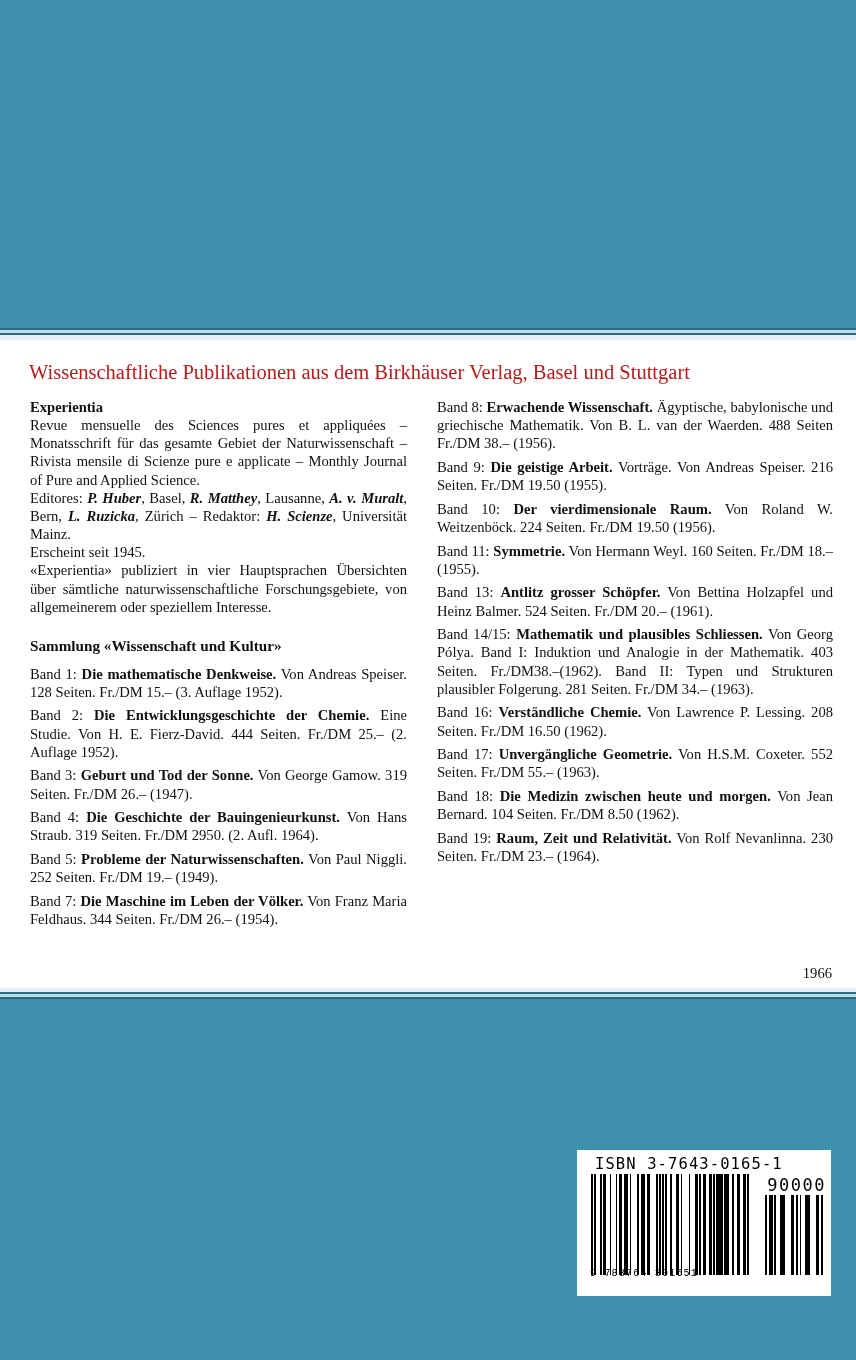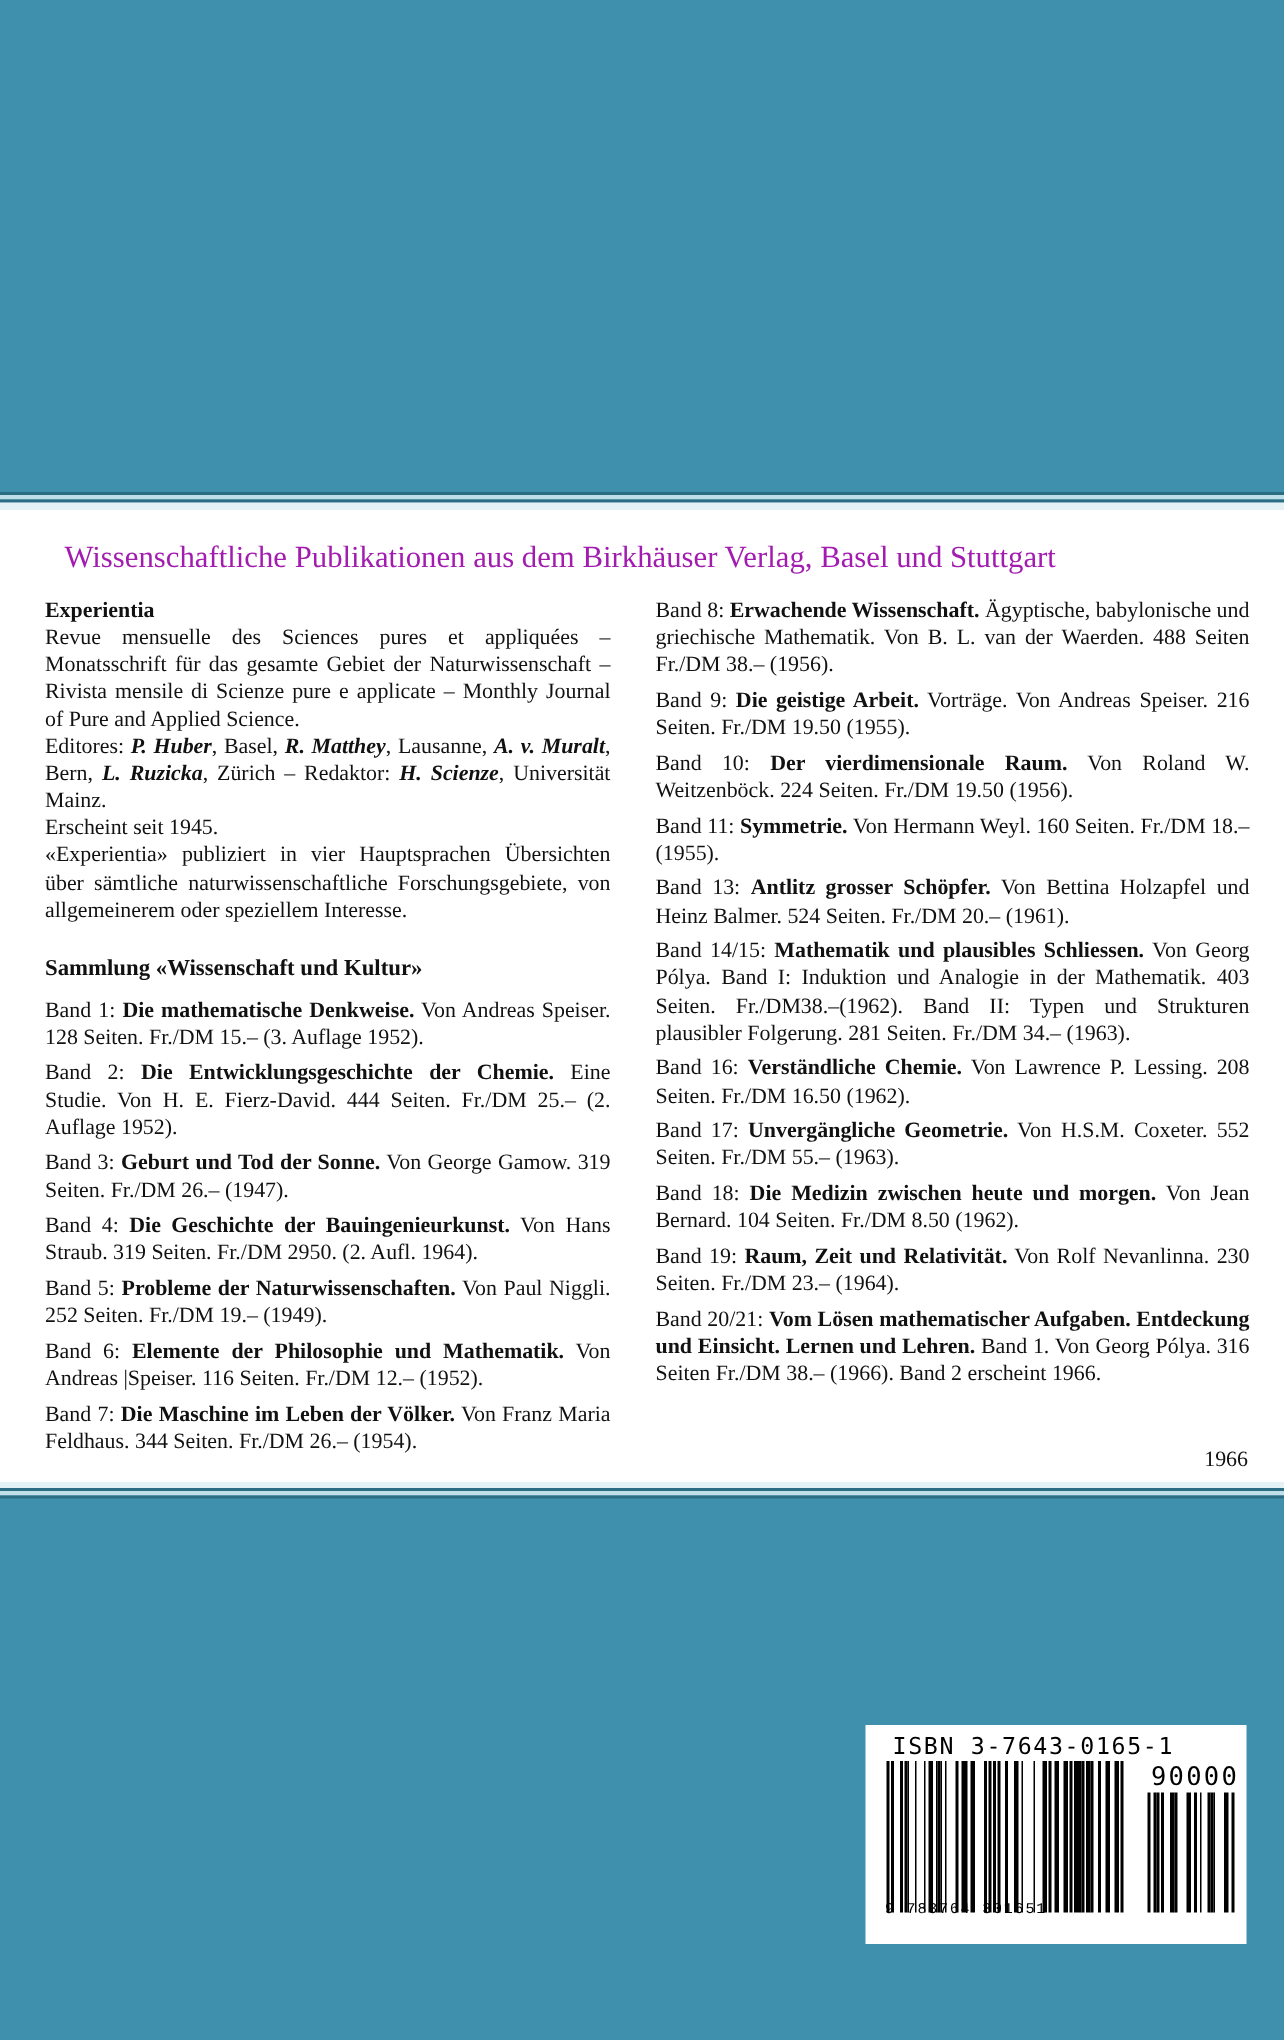--- a/index.html
+++ b/index.html
@@ -41,23 +41,22 @@
     background: #ffffff;
   }
 
   .panel-title {
     position: absolute;
     left: 29px;
     top: 21px;
     width: 800px;
     font-size: 20.5px;
     letter-spacing: 0.0px;
-    color: #a21caf;
+    color: #b91c1c;
     white-space: nowrap;
-    margin-left: 14px;
   }
 
   .columns {
     position: absolute;
     left: 0;
     top: 58px;
     width: 856px;
     display: flex;
     gap: 0px;
   }
@@ -207,38 +206,36 @@
         <p class="para">«Experientia» publiziert in vier Hauptsprachen Übersichten über sämtliche naturwissenschaftliche Forschungsgebiete, von allgemeinerem oder speziellem Interesse.</p>
 
         <div class="sect-head sammlung">Sammlung «Wissenschaft und Kultur»</div>
 
         <div id="left-entries">
             <p class="entry"><span>Band 1: </span><b>Die mathematische Denkweise.</b><span> Von Andreas Speiser. 128 Seiten. Fr./DM 15.– (3. Auflage 1952).</span></p>
             <p class="entry"><span>Band 2: </span><b>Die Entwicklungsgeschichte der Chemie.</b><span> Eine Studie. Von H. E. Fierz-David. 444 Seiten. Fr./DM 25.– (2. Auflage 1952).</span></p>
             <p class="entry"><span>Band 3: </span><b>Geburt und Tod der Sonne.</b><span> Von George Gamow. 319 Seiten. Fr./DM 26.– (1947).</span></p>
             <p class="entry"><span>Band 4: </span><b>Die Geschichte der Bauingenieurkunst.</b><span> Von Hans Straub. 319 Seiten. Fr./DM 2950. (2. Aufl. 1964).</span></p>
             <p class="entry"><span>Band 5: </span><b>Probleme der Naturwissenschaften.</b><span> Von Paul Niggli. 252 Seiten. Fr./DM 19.– (1949).</span></p>
-            <p class="entry"><span>Band 6: </span><b>Elemente der Philosophie und Mathematik.</b><span> Von Andreas |Speiser. 116 Seiten. Fr./DM 12.– (1952).</span></p>
             <p class="entry"><span>Band 7: </span><b>Die Maschine im Leben der Völker.</b><span> Von Franz Maria Feldhaus. 344 Seiten. Fr./DM 26.– (1954).</span></p>
           </div>
       </div>
 
       <div class="col col-right">
         <div id="right-entries">
             <p class="entry"><span>Band 8: </span><b>Erwachende Wissenschaft.</b><span> Ägyptische, babylonische und griechische Mathematik. Von B. L. van der Waerden. 488 Seiten  Fr./DM 38.– (1956).</span></p>
             <p class="entry"><span>Band 9: </span><b>Die geistige Arbeit.</b><span> Vorträge. Von Andreas Speiser. 216 Seiten. Fr./DM 19.50 (1955).</span></p>
             <p class="entry"><span>Band 10: </span><b>Der vierdimensionale Raum.</b><span> Von Roland W. Weitzenböck. 224 Seiten. Fr./DM 19.50 (1956).</span></p>
             <p class="entry"><span>Band 11: </span><b>Symmetrie.</b><span> Von Hermann Weyl. 160 Seiten. Fr./DM 18.– (1955).</span></p>
             <p class="entry"><span>Band 13: </span><b>Antlitz grosser Schöpfer.</b><span> Von Bettina Holzapfel und Heinz Balmer. 524 Seiten. Fr./DM 20.– (1961).</span></p>
             <p class="entry"><span>Band 14/15: </span><b>Mathematik und plausibles Schliessen.</b><span> Von Georg Pólya. Band I: Induktion und Analogie in der Mathematik. 403 Seiten. Fr./DM38.–(1962). Band II: Typen und Strukturen plausibler Folgerung. 281 Seiten. Fr./DM 34.– (1963).</span></p>
             <p class="entry"><span>Band 16: </span><b>Verständliche Chemie.</b><span> Von Lawrence P. Lessing. 208 Seiten. Fr./DM 16.50 (1962).</span></p>
             <p class="entry"><span>Band 17: </span><b>Unvergängliche Geometrie.</b><span> Von H.S.M. Coxeter. 552 Seiten. Fr./DM 55.– (1963).</span></p>
             <p class="entry"><span>Band 18: </span><b>Die Medizin zwischen heute und morgen.</b><span> Von Jean Bernard. 104 Seiten. Fr./DM 8.50 (1962).</span></p>
             <p class="entry"><span>Band 19: </span><b>Raum, Zeit und Relativität.</b><span> Von Rolf Nevanlinna. 230 Seiten. Fr./DM 23.– (1964).</span></p>
-            <p class="entry"><span>Band 20/21: </span><b>Vom Lösen mathematischer Aufgaben. Entdeckung und Einsicht. Lernen und Lehren.</b><span> Band 1. Von Georg Pólya. 316 Seiten Fr./DM 38.– (1966). Band 2 erscheint 1966.</span></p>
           </div>
       </div>
 
     </div>
 
     <div class="year">1966</div>
   </div>
 
   <div class="rule-band rule-pale" style="top:988px;  height:4px;"></div>
   <div class="rule-band rule-dark" style="top:992px;  height:2px;"></div>

